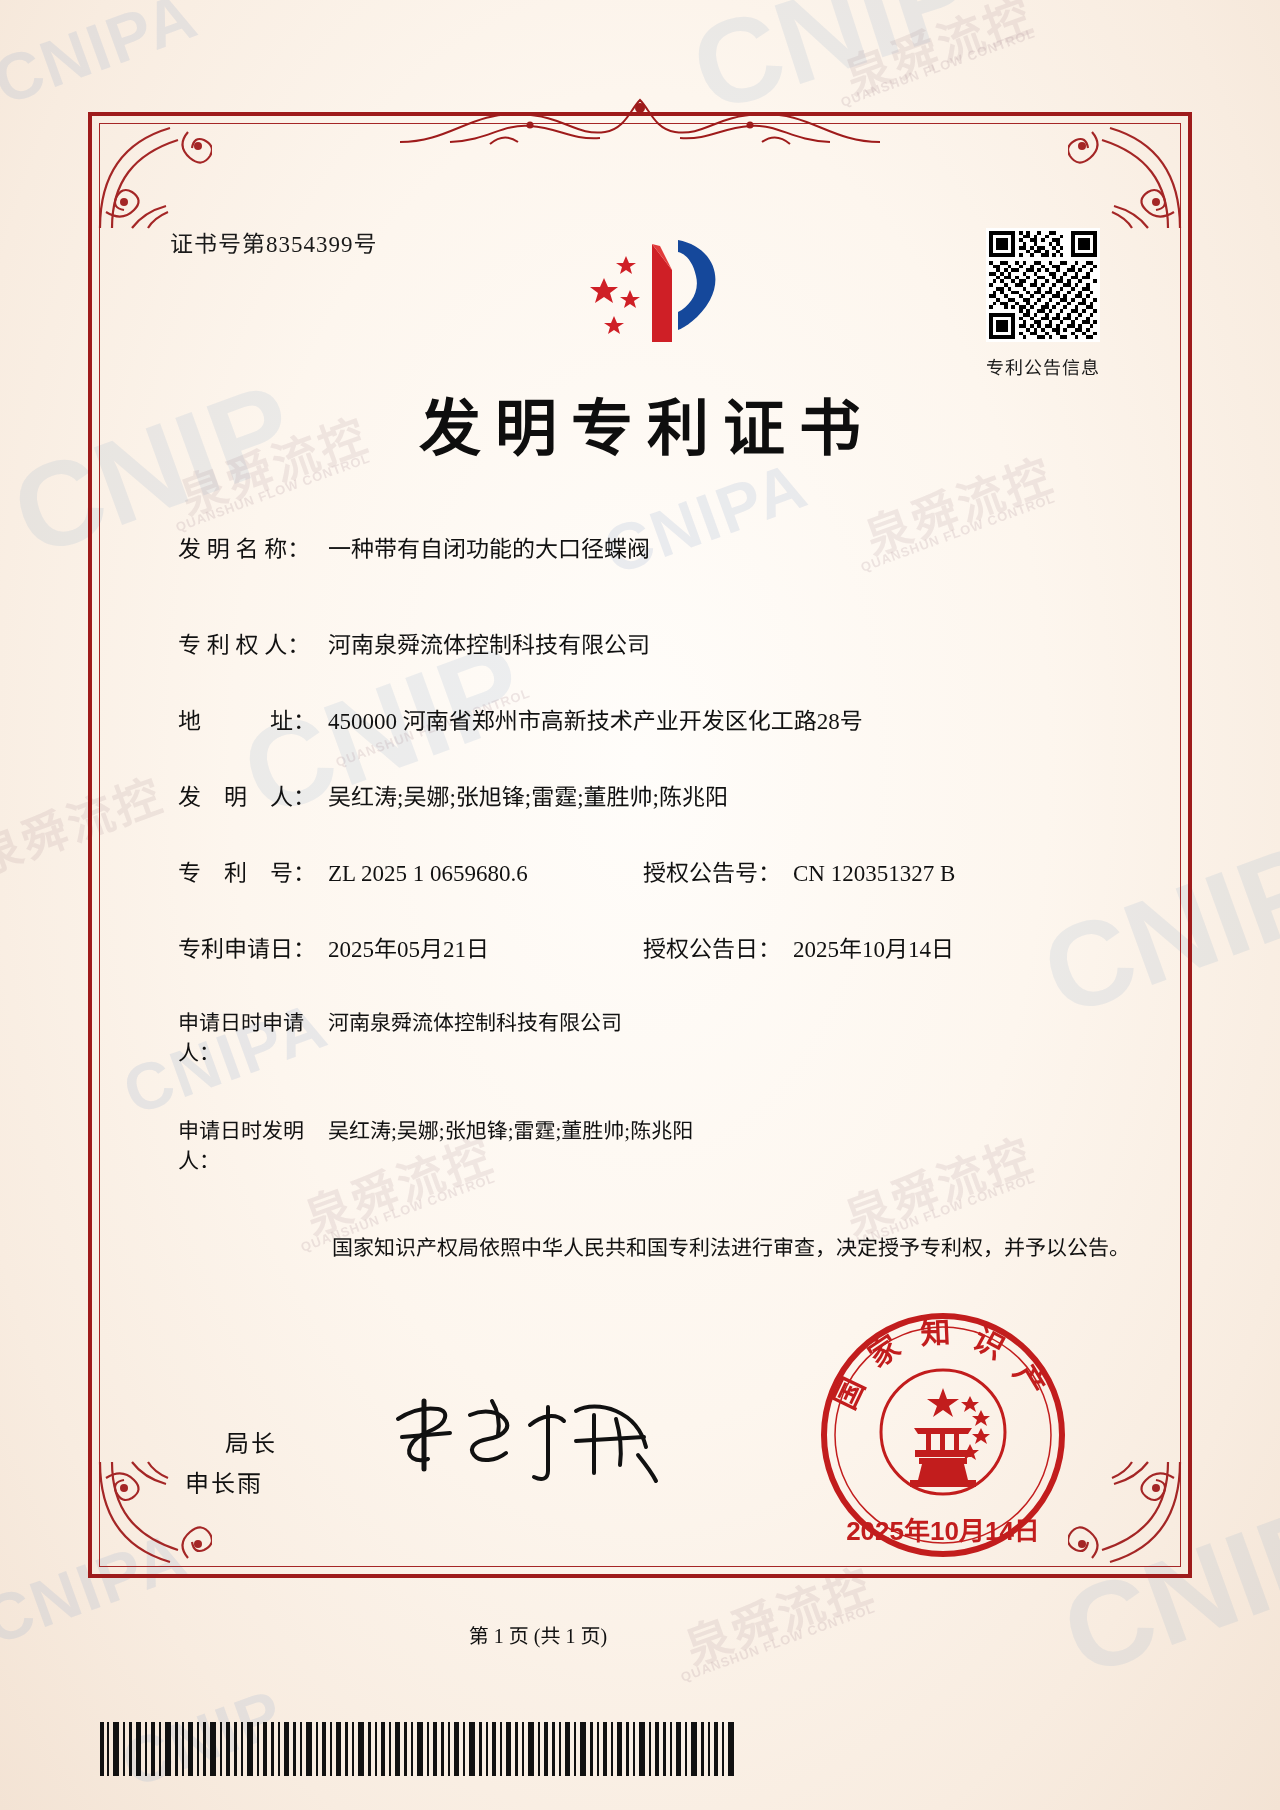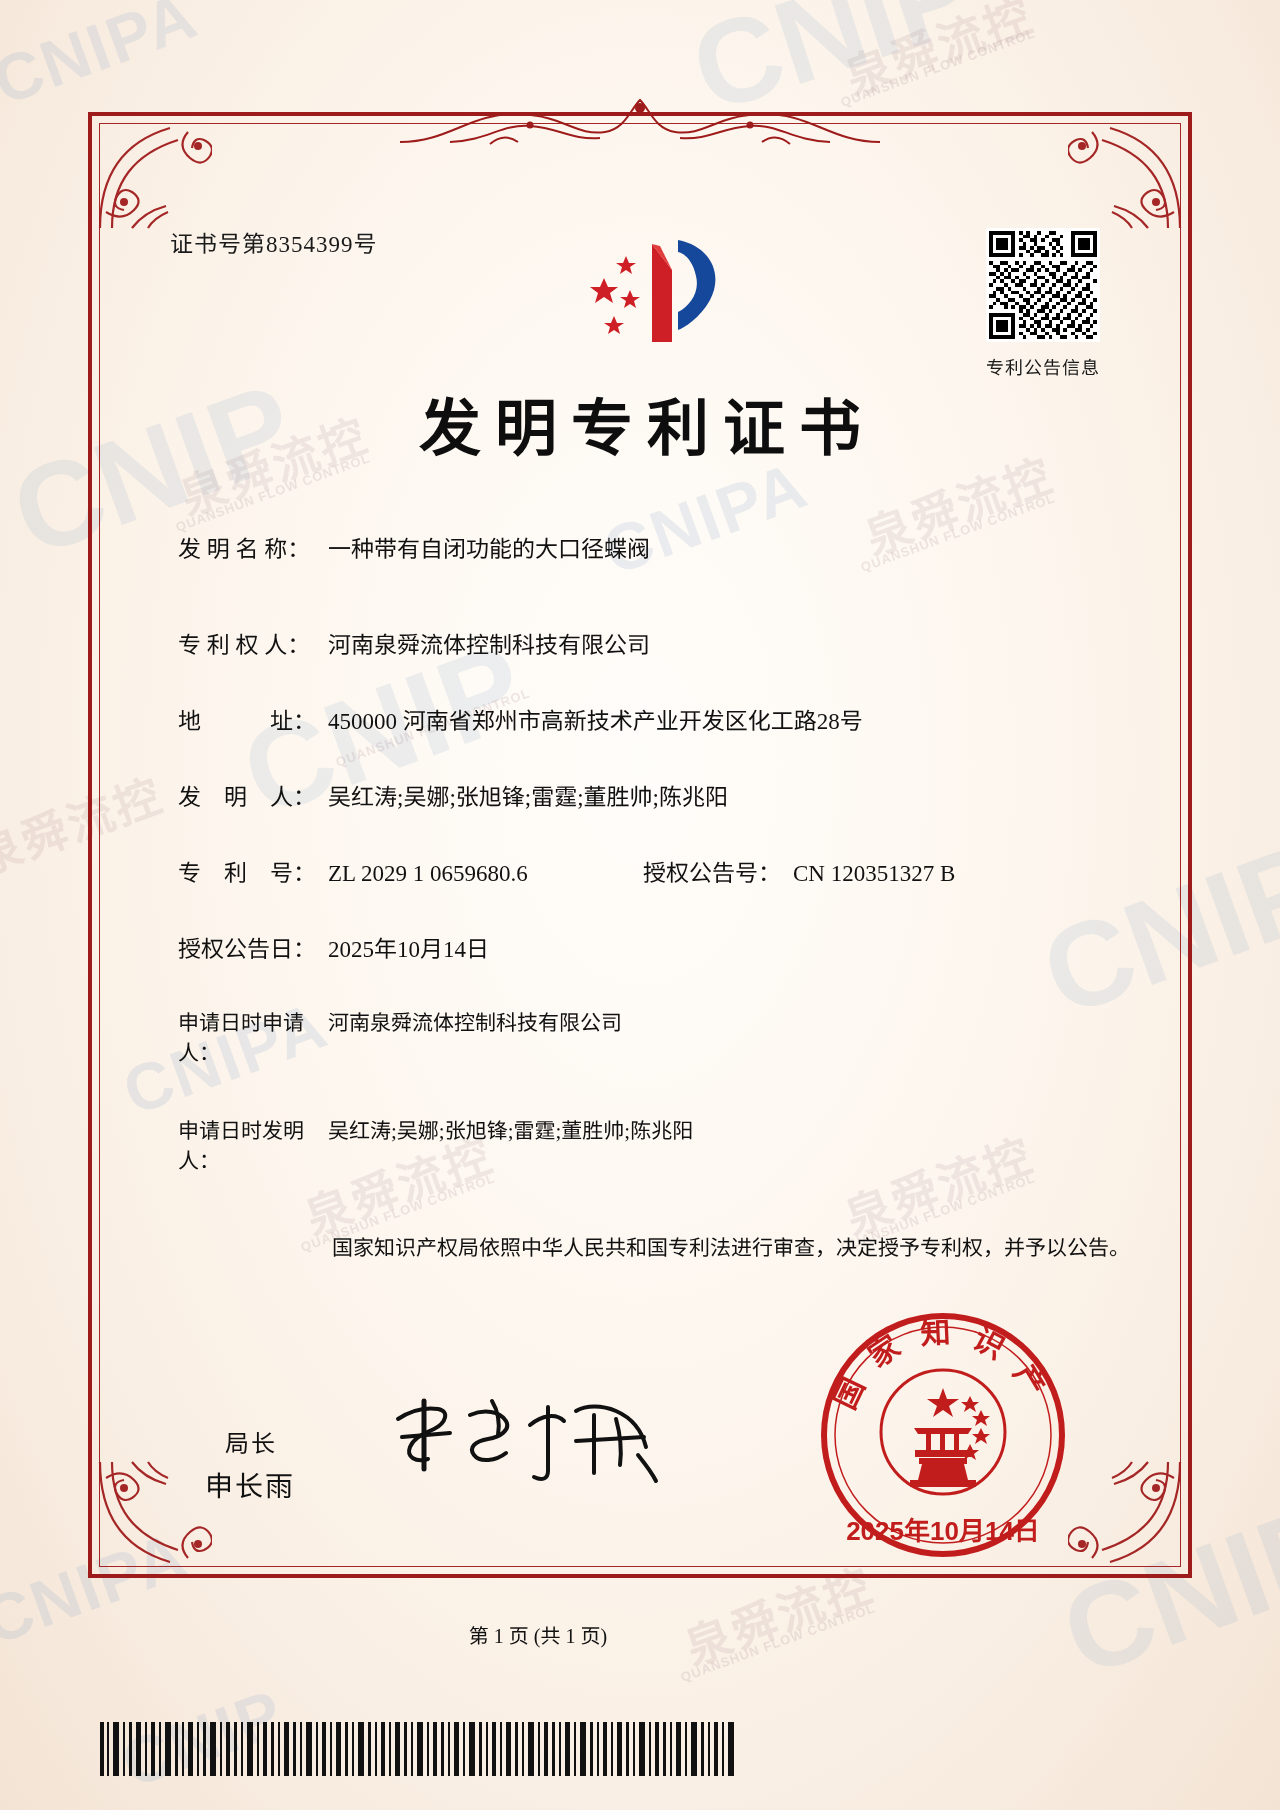--- a/index.html
+++ b/index.html
@@ -207,24 +207,23 @@
     top: 1424px;
     font-size: 24px;
     color: #111;
     letter-spacing: 2px;
     margin-left: 40px;
   }
   .director-name {
     position: absolute;
     left: 185px;
     top: 1464px;
-    font-size: 28px;
+    font-size: 24px;
     color: #111;
     letter-spacing: 2px;
-    margin-left: 20px;
   }
   .signature {
     position: absolute;
     left: 380px;
     top: 1385px;
     width: 300px;
     height: 110px;
     color: #111;
   }
   .signature svg { width: 100%; height: 100%; display: block; }
@@ -639,29 +638,33 @@
     </div>
 
     <div class="row r-inv">
       <span class="lbl">发　明　人：</span>
       <span class="val">吴红涛;吴娜;张旭锋;雷霆;董胜帅;陈兆阳</span>
     </div>
 
     <div class="row-split r-num">
       <div class="half">
         <span class="lbl">专　利　号：</span>
-        <span class="val">ZL 2029 1 0659680.6</span>
+        <span class="val">ZL 2025 1 0659680.6</span>
       </div>
       <div class="half right">
         <span class="lbl">授权公告号：</span>
         <span class="val">CN 120351327 B</span>
       </div>
     </div>
 
     <div class="row-split r-date">
+      <div class="half">
+        <span class="lbl">专利申请日：</span>
+        <span class="val">2025年05月21日</span>
+      </div>
       <div class="half right">
         <span class="lbl">授权公告日：</span>
         <span class="val">2025年10月14日</span>
       </div>
     </div>
 
     <div class="row r-app">
       <span class="lbl">申请日时申请人：</span>
       <span class="val">河南泉舜流体控制科技有限公司</span>
     </div>

